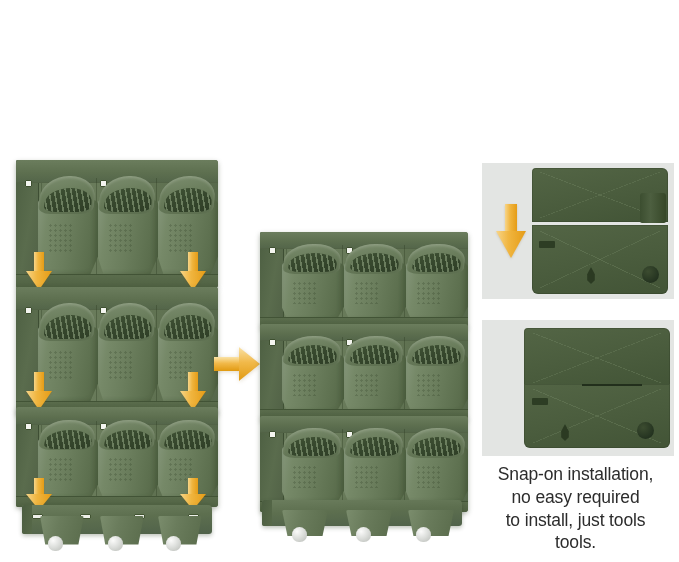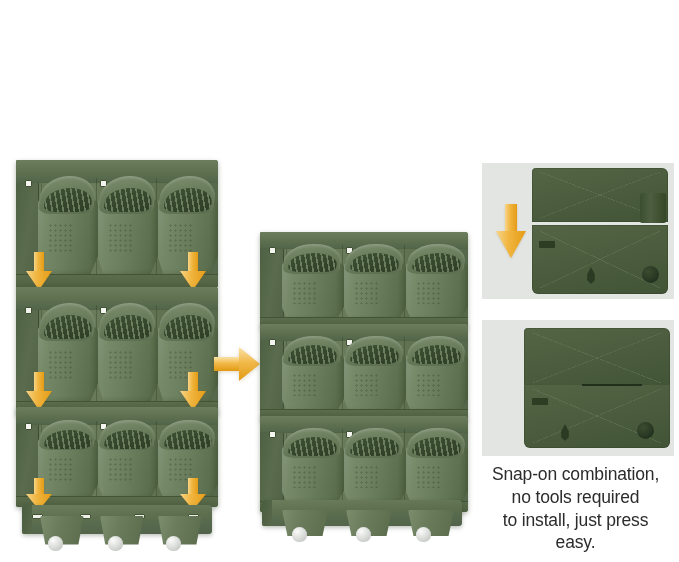--- a/index.html
+++ b/index.html
@@ -480,19 +480,19 @@
     <div class="detail-piece" style="left:42px; top:64px; width:146px; height:64px; border-radius:0 0 6px 6px;">
       <div class="xline"></div>
     </div>
     <div style="position:absolute; left:100px; top:64px; width:60px; height:2px; background:#222f1c;"></div>
     <div class="detail-tab" style="left:50px; top:78px;"></div>
     <div class="detail-drop" style="left:78px; top:104px;"></div>
     <div class="detail-circle" style="left:155px; top:102px;"></div>
   </div>
 
   <div id="caption">
-    <div>Snap-on combination,</div>
-    <div>no tools required</div>
-    <div>to install, just press</div>
-    <div>easy.</div>
+    <div>Snap-on installation,</div>
+    <div>no easy required</div>
+    <div>to install, just tools</div>
+    <div>tools.</div>
   </div>
 
 </div>
 
 </body></html>

